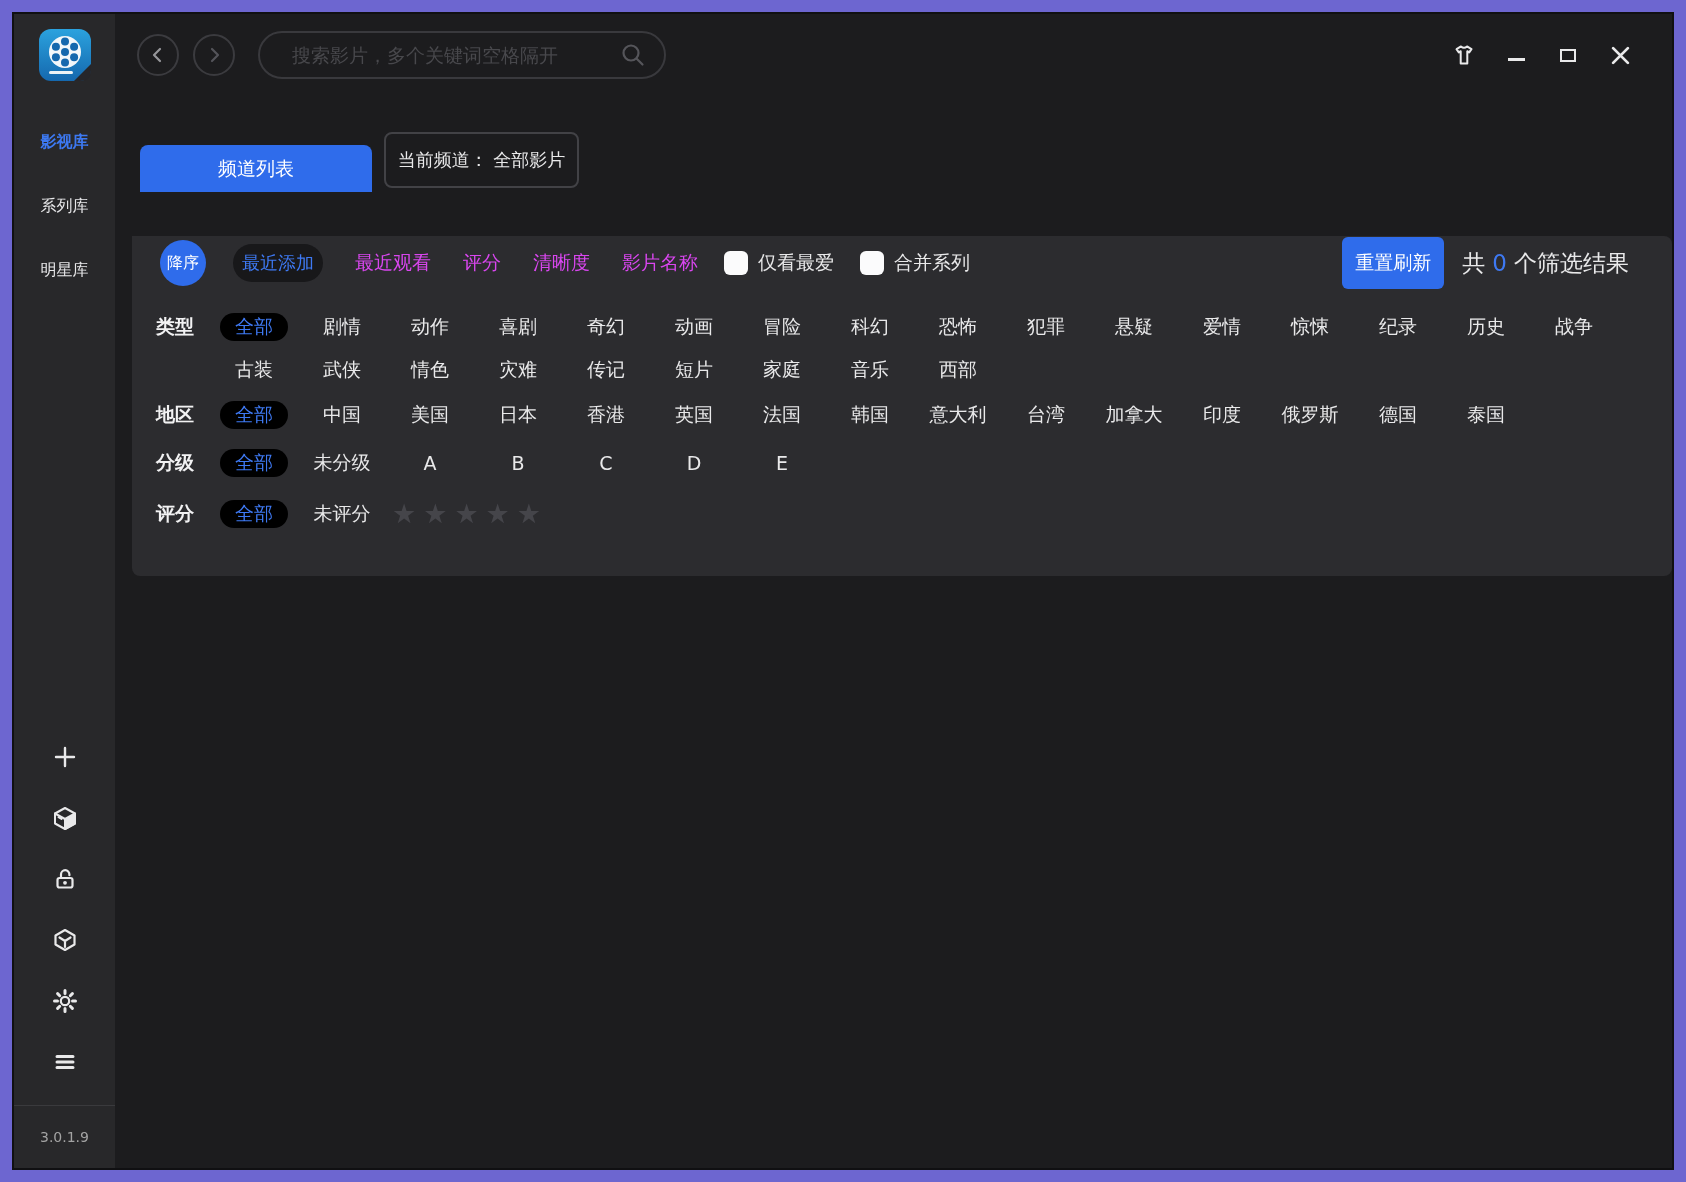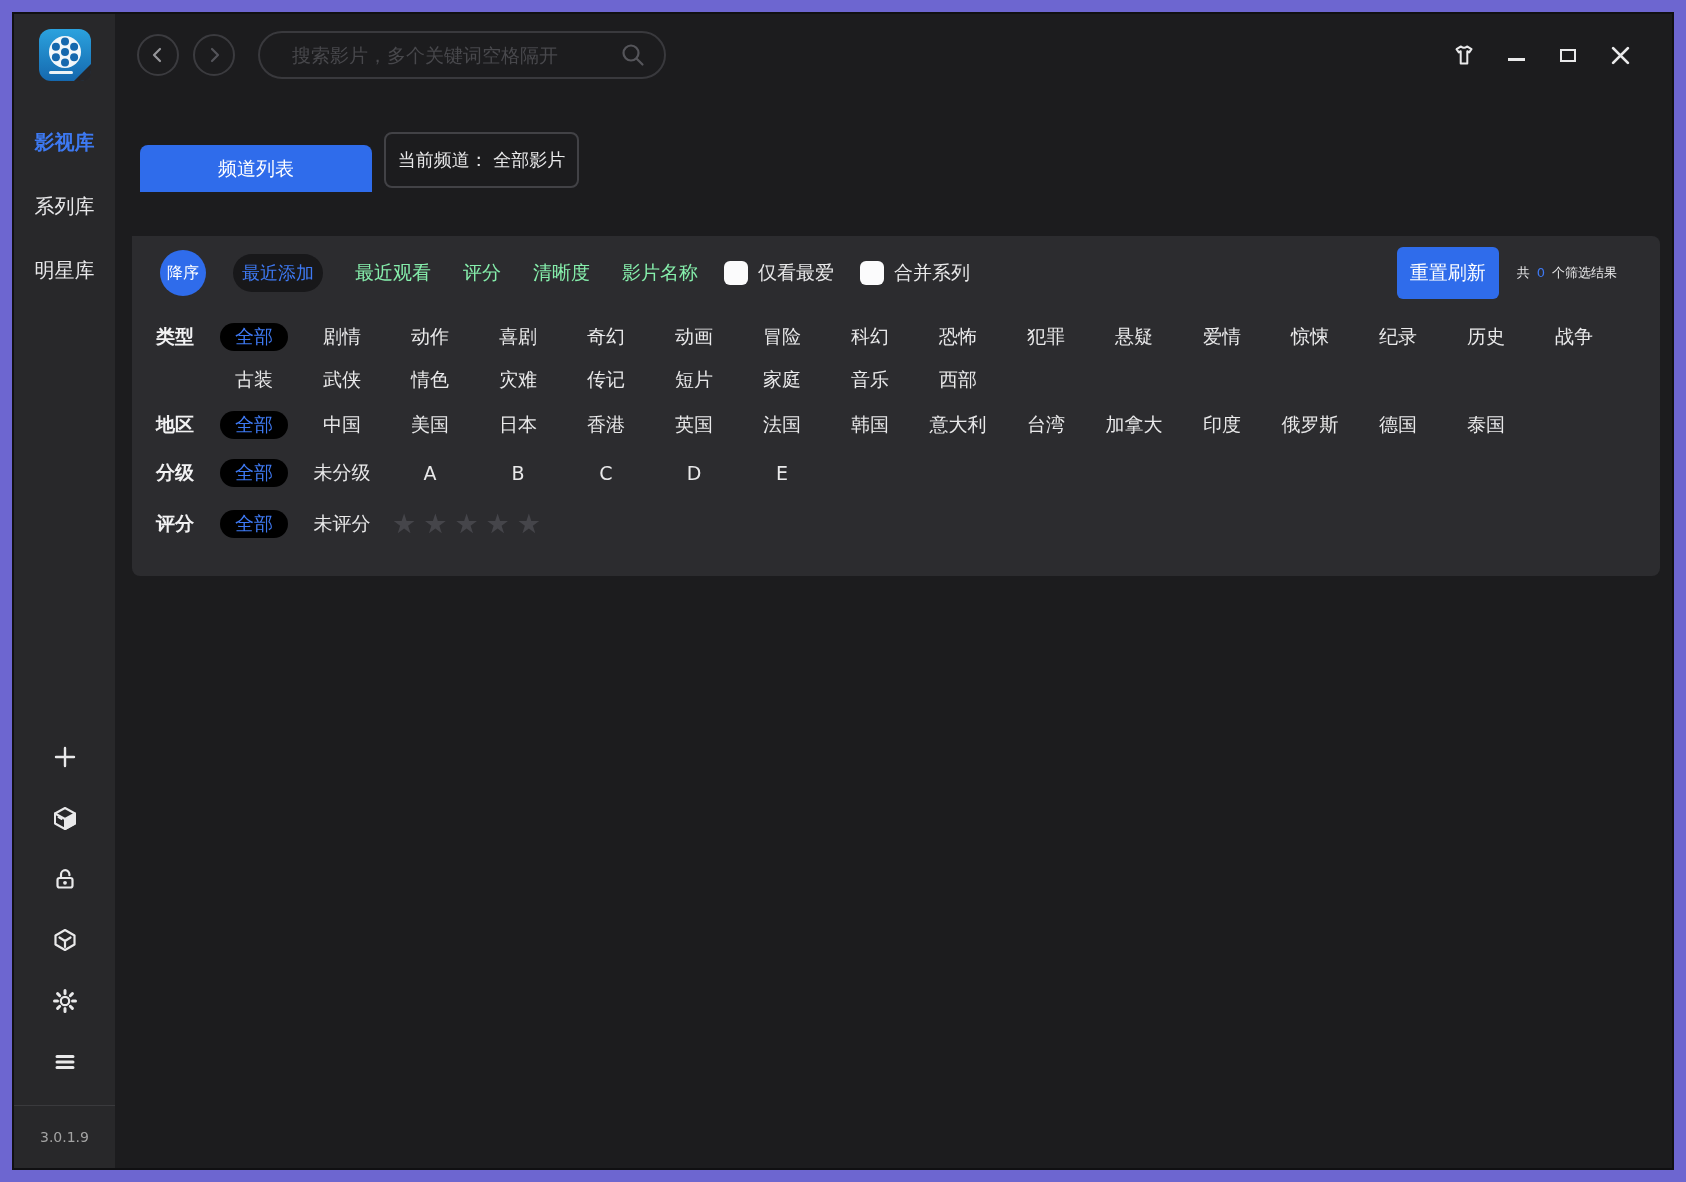--- a/index.html
+++ b/index.html
@@ -4,21 +4,21 @@
 <style>
   * { margin:0; padding:0; box-sizing:border-box; }
   html,body { width:1686px; height:1182px; overflow:hidden; }
   body { background:#6d66d0; font-family:"DejaVu Sans","Liberation Sans",sans-serif; position:relative; color:#e9e9ea; }
   .window { position:absolute; left:14px; top:14px; right:14px; bottom:14px; background:#1c1c1e; box-shadow:0 0 0 2px #101012; display:flex; }
 
   
   .sidebar { width:101px; background:#28282a; display:flex; flex-direction:column; align-items:center; flex-shrink:0; }
   .logo { margin-top:14px; width:54px; height:54px; }
   .side-nav { margin-top:28px; width:100%; }
-  .nav-item { height:64px; display:flex; align-items:center; justify-content:center; font-size:20px; color:#e8e8ea; cursor:pointer; }
+  .nav-item { height:64px; display:flex; align-items:center; justify-content:center; font-size:16px; color:#e8e8ea; cursor:pointer; }
   .nav-item.active { color:#3d79f2; font-weight:bold; }
   .side-spacer { flex:1; }
   .side-tools { display:flex; flex-direction:column; gap:35px; align-items:center; }
   .tool-btn { width:26px; height:26px; display:flex; align-items:center; justify-content:center; cursor:pointer; }
   .side-divider { width:100%; height:1px; background:#3a3a3d; margin-top:30px; }
   .side-version { height:62px; display:flex; align-items:center; justify-content:center; font-size:14px; color:#a3a3a3; width:100%; }
 
   
   .main { flex:1; display:flex; flex-direction:column; min-width:0;gap:44px; }
   .topbar { height:82px; display:flex; align-items:center; padding-left:22px; }
@@ -31,32 +31,32 @@
   .win-btn { width:24px; height:24px; display:flex; align-items:center; justify-content:center; cursor:pointer; }
   .minimize-bar { width:17px; height:3px; background:#e9e9ea; margin-top:8px; }
   .maximize-box { width:16px; height:13px; border:2.4px solid #e9e9ea; }
 
   
   .tabstrip { height:52px; display:flex; align-items:flex-end; padding-left:25px; }
   .tab-active { width:232px; height:47px; background:#2f6ceb; border-radius:8px 8px 0 0; display:flex; align-items:center; justify-content:center; font-size:19px; color:#fff; cursor:pointer; }
   .tab-plain { width:195px; height:56px; border:2px solid #424246; border-radius:8px; margin-left:12px; margin-bottom:4px; display:flex; align-items:center; justify-content:center; font-size:18px; color:#e9e9ea; cursor:pointer; }
 
   
-  .panel { margin-left:17px; margin-right:12px; height:340px; background:#2c2c2f; border-radius:0 8px 8px 8px; padding-top:13px; overflow:hidden; }
+  .panel { margin-left:17px; height:340px; background:#2c2c2f; border-radius:0 8px 8px 8px; padding-top:3px; overflow:hidden; }
   .sort-row { height:48px; display:flex; align-items:center; padding:0 43px 0 28px; margin-bottom:18px; }
   .sort-circle { width:46px; height:46px; border-radius:50%; background:#2f6ceb; color:#fff; font-size:16px; display:flex; align-items:center; justify-content:center; margin-right:27px; cursor:pointer; flex-shrink:0; }
   .sort-options { display:flex; align-items:center; gap:32px; }
-  .sort-opt { font-size:19px; color:#86efac; cursor:pointer; white-space:nowrap; }
+  .sort-opt { font-size:19px; color:#d946ef; cursor:pointer; white-space:nowrap; }
   .sort-opt.selected { background:#18181a; color:#3e79f3; height:38px; padding:0 9px; border-radius:19px; display:flex; align-items:center; font-size:18px; }
   .cb-group { display:flex; align-items:center; margin-left:26px; cursor:pointer; }
   .cb-box { width:24px; height:24px; background:#fbfbfc; border-radius:6px; flex-shrink:0; }
   .cb-label { margin-left:10px; font-size:19px; color:#e9e9ea; white-space:nowrap; }
   .sort-right { margin-left:auto; display:flex; align-items:center; }
   .reset-btn { width:102px; height:52px; background:#2f6ceb; border:none; border-radius:6px; color:#fff; font-size:19px; font-family:inherit; cursor:pointer; }
-  .result-text { margin-left:18px; font-size:13px; white-space:nowrap; }
+  .result-text { margin-left:18px; font-size:23px; white-space:nowrap; }
   .result-count { color:#3e79f3; margin:0 7px; }
 
   .f-row { display:flex; align-items:flex-start; padding-left:24px; }
   .f-row.r-type   { margin-bottom:2px; }
   .f-row.r-region { margin-bottom:5px; }
   .f-row.r-grade  { margin-bottom:8px; }
   .f-label { width:54px; font-size:19px; font-weight:bold; color:#f2f2f3; height:43px; display:flex; align-items:center; flex-shrink:0; }
   .f-opts { width:1412px; display:flex; flex-wrap:wrap; align-items:center; }
   .f-cell { width:88px; height:43px; display:flex; align-items:center; justify-content:center; font-size:19px; color:#e9e9ea; cursor:pointer; white-space:nowrap; }
   .f-cell .pill { background:#000000; color:#3e79f3; height:28px; min-width:68px; padding:0 15px; border-radius:19px; display:inline-flex; align-items:center; justify-content:center; }

